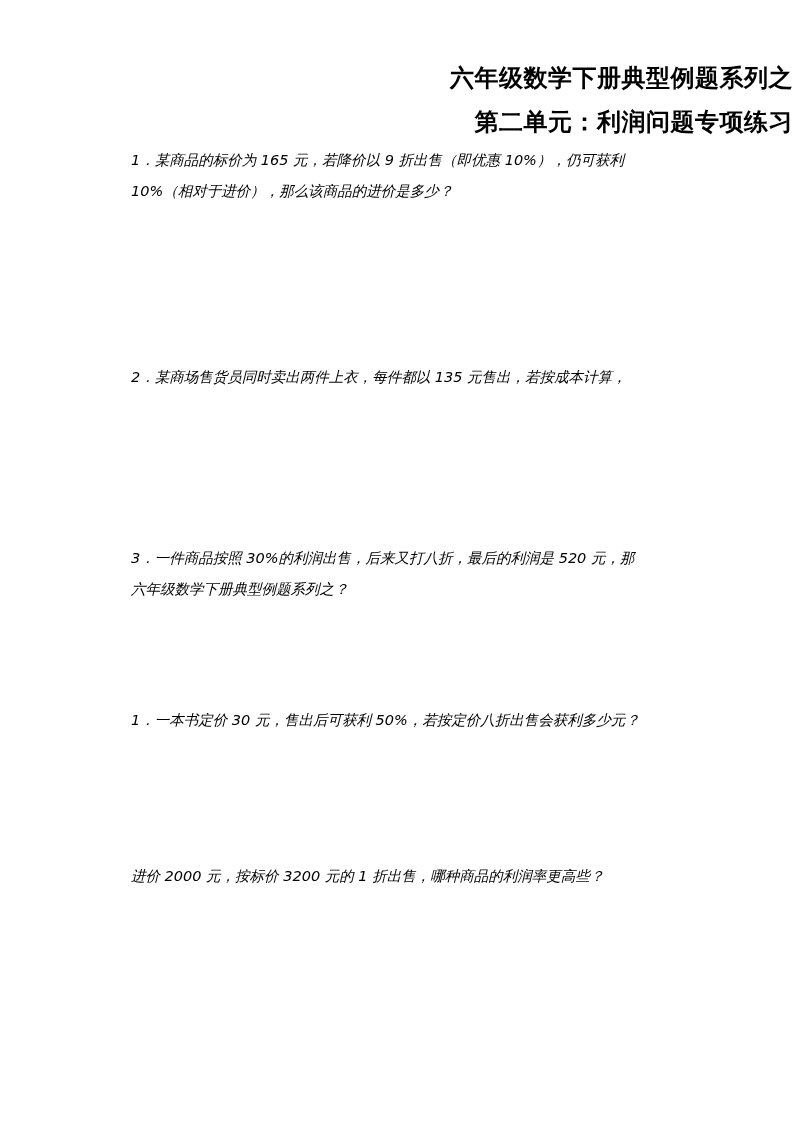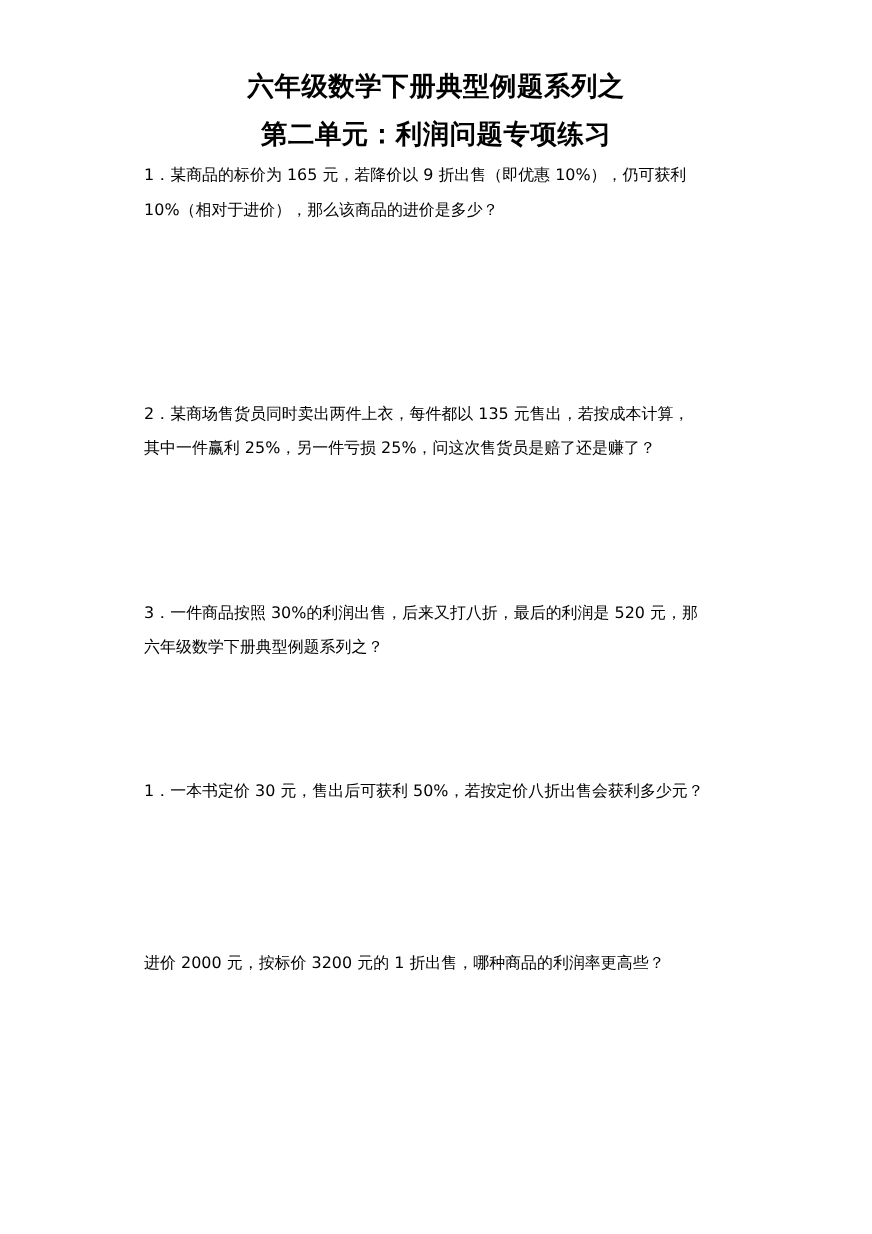--- a/index.html
+++ b/index.html
@@ -2,28 +2,28 @@
 <html><head>
   <meta charset="utf-8">
   <style>
     html, body { margin: 0; padding: 0; background: #ffffff; }
     body {
       width: 793px; height: 1122px; position: relative; overflow: hidden;
       font-family: "DejaVu Sans", "Liberation Sans", sans-serif;
       color: #000;
     }
     .title {
-      position: absolute; left: 0; width: 793px; text-align: center;
+      position: absolute; left: 0; width: 793px; text-align: right;
       font-weight: bold; font-size: 24px; letter-spacing: 0.5px;
     }
     .t1 { top: 62px; }
     .t2 { top: 106px; }
     .problem {
       position: absolute; left: 131px; width: 535px;
-      font-size: 14.5px; line-height: 31px;
+      font-size: 14.5px; line-height: 31px; font-style: italic;
     }
     .p1 { top: 145px; }
     .p2 { top: 334px; margin-top: 28px; }
     .p3 { top: 543px; }
     .p4 { top: 705px; }
     .p5 { top: 861px; }
     .line { white-space: nowrap; display: block; }
   </style>
 </head>
 <body>
@@ -31,21 +31,20 @@
 <div class="title t1">六年级数学下册典型例题系列之</div>
 <div class="title t2">第二单元：利润问题专项练习</div>
 
 <div class="problem p1">
   <span class="line">1．某商品的标价为 165 元，若降价以 9 折出售（即优惠 10%），仍可获利</span>
   <span class="line">10%（相对于进价），那么该商品的进价是多少？</span>
 </div>
 
 <div class="problem p2">
   <span class="line">2．某商场售货员同时卖出两件上衣，每件都以 135 元售出，若按成本计算，</span>
-  <span class="line">其中一件赢利 25%，另一件亏损 25%，问这次售货员是赔了还是赚了？</span>
 </div>
 
 <div class="problem p3">
   <span class="line">3．一件商品按照 30%的利润出售，后来又打八折，最后的利润是 520 元，那</span>
   <span class="line">六年级数学下册典型例题系列之？</span>
 </div>
 
 <div class="problem p4">
   <span class="line">1．一本书定价 30 元，售出后可获利 50%，若按定价八折出售会获利多少元？</span>
 </div>

